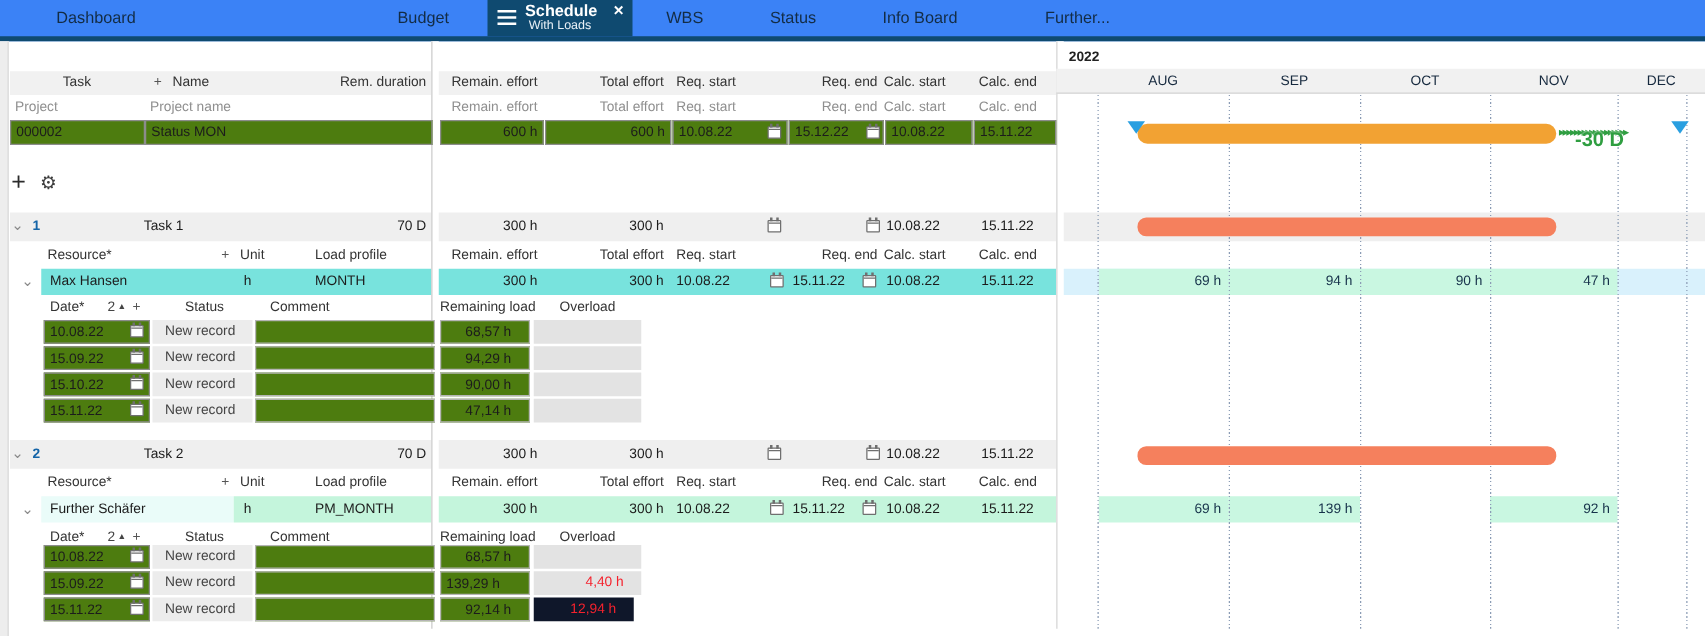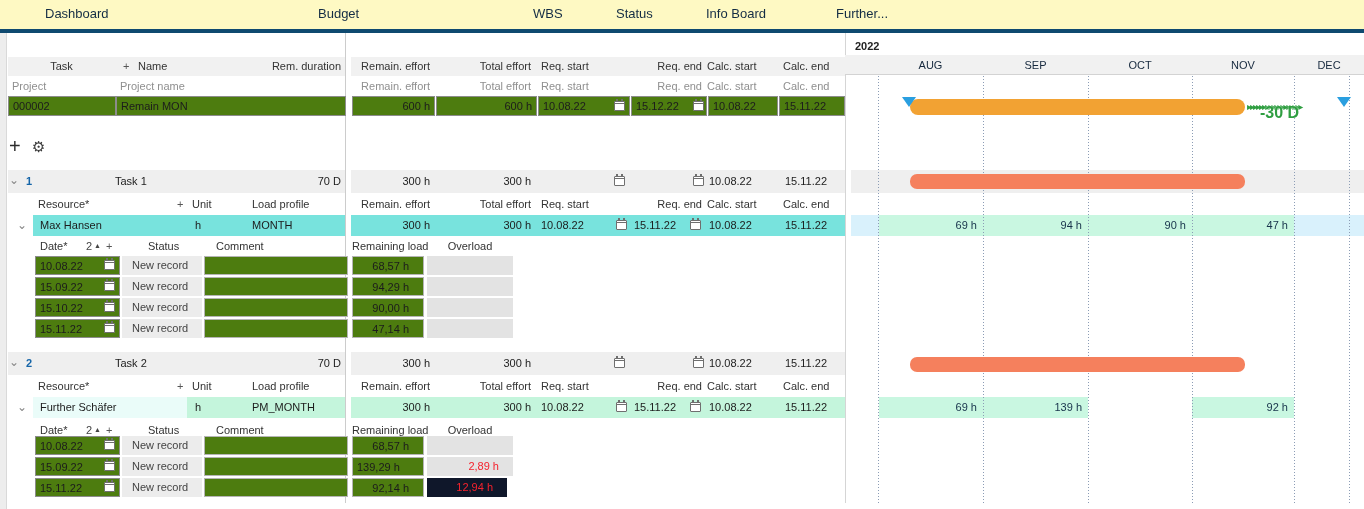--- a/index.html
+++ b/index.html
@@ -21,27 +21,33 @@
   .tri{position:absolute;width:0;height:0;border-left:7px solid transparent;border-right:7px solid transparent;border-top:10px solid #2a9fe0}
   .cal{position:absolute;width:11px;height:10px;border:1px solid #6f6f6f;border-radius:1px;background:#fff}
   .cal:before{content:"";position:absolute;left:1px;top:-3px;width:2px;height:3px;background:#6f6f6f;box-shadow:5px 0 0 #6f6f6f}
   .cal:after{content:"";position:absolute;left:0;top:1px;width:9px;height:1px;background:#6f6f6f}
   .chev{position:absolute;font-size:12px;color:#888;line-height:12px}
   .mintlbl{position:absolute;font-size:11px;color:#16324a;text-align:right;line-height:21px}
 </style>
 </head>
 <body>
 
-<div class="abs" style="left:0;top:0;width:1364px;height:33px;background:#fef9c3">
+<div class="abs" style="left:0;top:0;width:1364px;height:33px;background:#3b82f6">
   <span class="tab" style="left:45px">Dashboard</span>
   <span class="tab" style="left:318px">Budget</span>
   <span class="tab" style="left:533px">WBS</span>
   <span class="tab" style="left:616px">Status</span>
   <span class="tab" style="left:706px">Info Board</span>
   <span class="tab" style="left:836px">Further...</span>
+  <div class="abs" style="left:390px;top:0;width:116px;height:29px;background:#0f4a70;cursor:pointer">
+    <span style="position:absolute;left:8px;top:8px;width:15px;height:2px;background:#fff;box-shadow:0 5px 0 #fff,0 10px 0 #fff"></span>
+    <span style="position:absolute;left:30px;top:1px;font-size:13px;font-weight:bold;color:#fff;line-height:16px">Schedule</span>
+    <span style="position:absolute;right:7px;top:0px;font-size:14px;font-weight:bold;color:#fff;line-height:16px">×</span>
+    <span style="position:absolute;left:0;top:15px;width:100%;text-align:center;font-size:10px;color:#eaf1f7">With Loads</span>
+  </div>
   <div class="abs" style="left:0;top:29px;width:1364px;height:4px;background:#0f4a70"></div>
 </div>
 
 <div class="abs" style="left:0;top:33px;width:7px;height:476px;background:#ededed;border-right:1px solid #d9d9d9"></div>
 
 <div class="abs" style="left:8px;top:57px;width:837px;height:19px;background:#f1f1f1"></div>
 <div class="abs" style="left:8px;top:170px;width:837px;height:23px;background:#efefef"></div>
 <div class="abs" style="left:33px;top:215px;width:812px;height:21px;background:#78e3dd"></div>
 <div class="abs" style="left:8px;top:352px;width:837px;height:23px;background:#efefef"></div>
 <div class="abs" style="left:33px;top:397px;width:154px;height:21px;background:#eafcf9"></div>
@@ -64,21 +70,21 @@
 <span class="lbl gy" style="left:12px;top:77px;line-height:18px">Project</span>
 <span class="lbl gy" style="left:120px;top:77px;line-height:18px">Project name</span>
 <span class="lbl gy r" style="left:355px;top:77px;width:75px;line-height:18px">Remain. effort</span>
 <span class="lbl gy r" style="left:455px;top:77px;width:76px;line-height:18px">Total effort</span>
 <span class="lbl gy" style="left:541px;top:77px;line-height:18px">Req. start</span>
 <span class="lbl gy r" style="left:630px;top:77px;width:72px;line-height:18px">Req. end</span>
 <span class="lbl gy" style="left:707px;top:77px;line-height:18px">Calc. start</span>
 <span class="lbl gy" style="left:783px;top:77px;line-height:18px">Calc. end</span>
 
 <div class="cellb" style="left:8px;top:96px;width:108px;height:20px">000002</div>
-<div class="cellb" style="left:116px;top:96px;width:230px;height:20px">Remain MON</div>
+<div class="cellb" style="left:116px;top:96px;width:230px;height:20px">Status MON</div>
 <div class="cellb r" style="left:352px;top:96px;width:83px;height:20px;text-align:right">600 h</div>
 <div class="cellb r" style="left:436px;top:96px;width:101px;height:20px;text-align:right">600 h</div>
 <div class="cellb" style="left:538px;top:96px;width:92px;height:20px">10.08.22</div>
 <span class="cal" style="left:614px;top:101px"></span>
 <div class="cellb" style="left:631px;top:96px;width:76px;height:20px">15.12.22</div>
 <span class="cal" style="left:693px;top:101px"></span>
 <div class="cellb" style="left:708px;top:96px;width:70px;height:20px">10.08.22</div>
 <div class="cellb" style="left:779px;top:96px;width:66px;height:20px">15.11.22</div>
 
 <span class="lbl" style="left:9px;top:134px;font-size:20px;color:#2b2b2b;line-height:24px">+</span>
@@ -205,21 +211,21 @@
 <div class="tile" style="left:122px;top:436px;width:80px;height:19px;background:#ececec;color:#444;padding-left:10px">New record</div>
 <div class="cellb" style="left:204px;top:436px;width:144px;height:19px;border-color:#b5b5b5"></div>
 <div class="cellb r" style="left:352px;top:436px;width:72px;height:19px;border-color:#b5b5b5;text-align:right;padding-right:14px">68,57 h</div>
 <div class="tile r red" style="left:427px;top:436px;width:86px;height:19px;background:#e3e3e3;padding-right:14px"></div>
 
 <div class="cellb" style="left:35px;top:457px;width:85px;height:19px">15.09.22</div>
 <span class="cal" style="left:104px;top:461px"></span>
 <div class="tile" style="left:122px;top:457px;width:80px;height:19px;background:#ececec;color:#444;padding-left:10px">New record</div>
 <div class="cellb" style="left:204px;top:457px;width:144px;height:19px;border-color:#b5b5b5"></div>
 <div class="cellb r" style="left:352px;top:457px;width:72px;height:19px;border-color:#b5b5b5;text-align:left;padding-right:14px">139,29 h</div>
-<div class="tile r red" style="left:427px;top:457px;width:86px;height:19px;background:#e3e3e3;padding-right:14px">2,89 h</div>
+<div class="tile r red" style="left:427px;top:457px;width:86px;height:19px;background:#e3e3e3;padding-right:14px">4,40 h</div>
 
 <div class="cellb" style="left:35px;top:478px;width:85px;height:19px">15.11.22</div>
 <span class="cal" style="left:104px;top:482px"></span>
 <div class="tile" style="left:122px;top:478px;width:80px;height:19px;background:#ececec;color:#444;padding-left:10px">New record</div>
 <div class="cellb" style="left:204px;top:478px;width:144px;height:19px;border-color:#b5b5b5"></div>
 <div class="cellb r" style="left:352px;top:478px;width:72px;height:19px;border-color:#b5b5b5;text-align:right;padding-right:14px">92,14 h</div>
 <div class="tile r red" style="left:427px;top:478px;width:80px;height:19px;background:#0f172a;padding-right:14px">12,94 h</div>
 
 <span class="lbl" style="left:855px;top:38px;font-weight:bold;color:#222;line-height:16px">2022</span>
 <div class="abs" style="left:845px;top:55px;width:519px;height:20px;background:#f1f1f1;border-bottom:1px solid #d3d3d3"></div>

